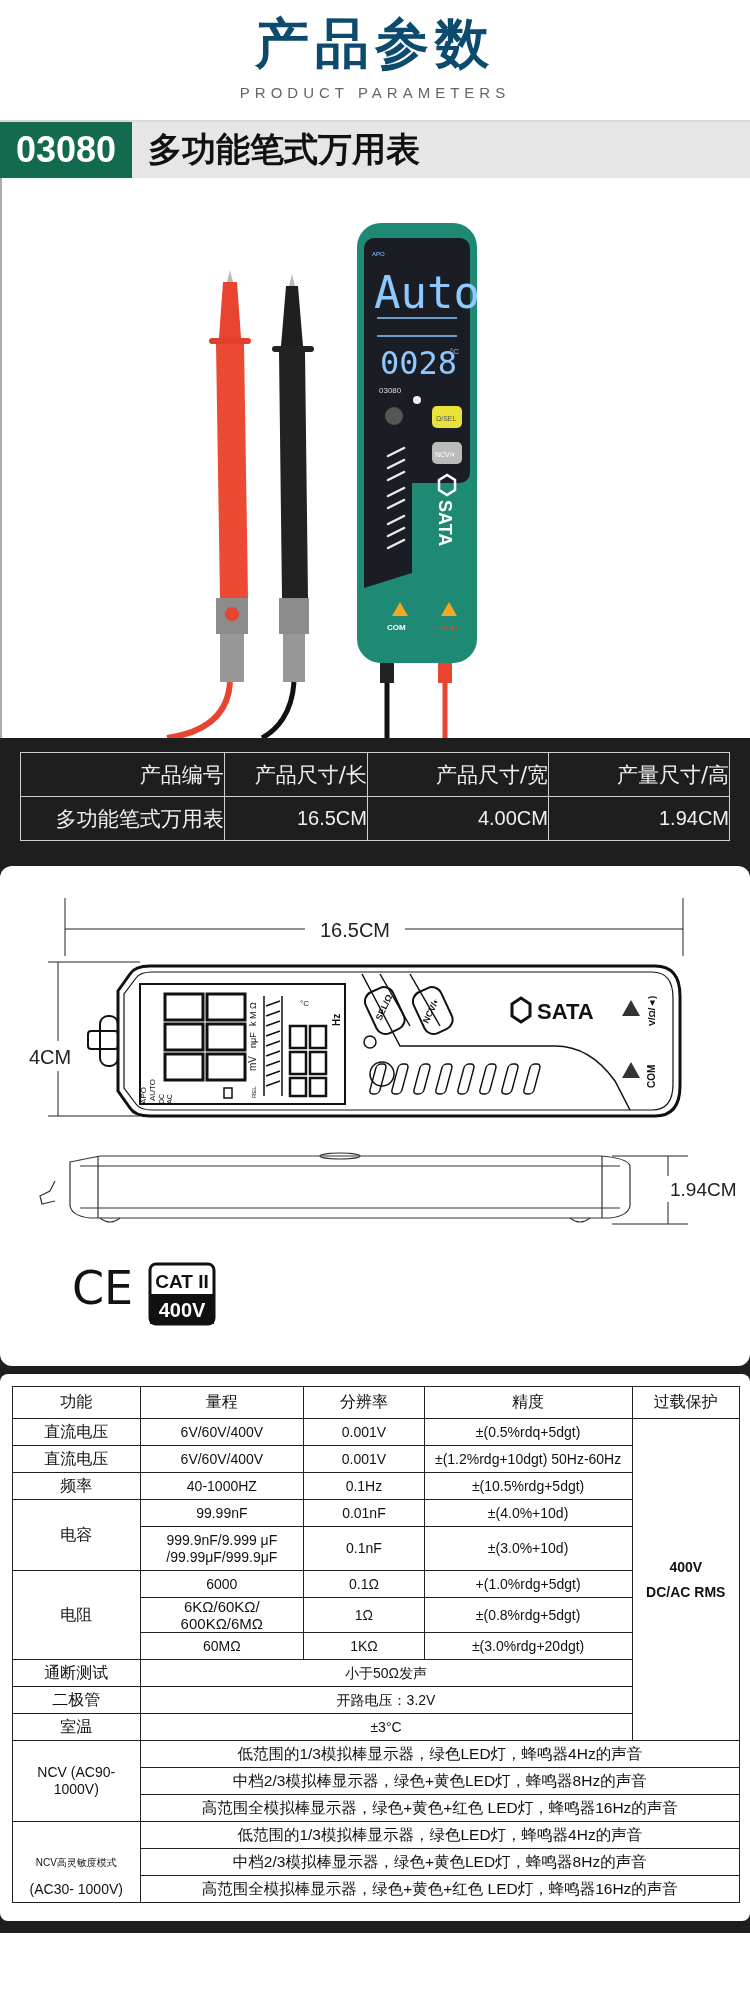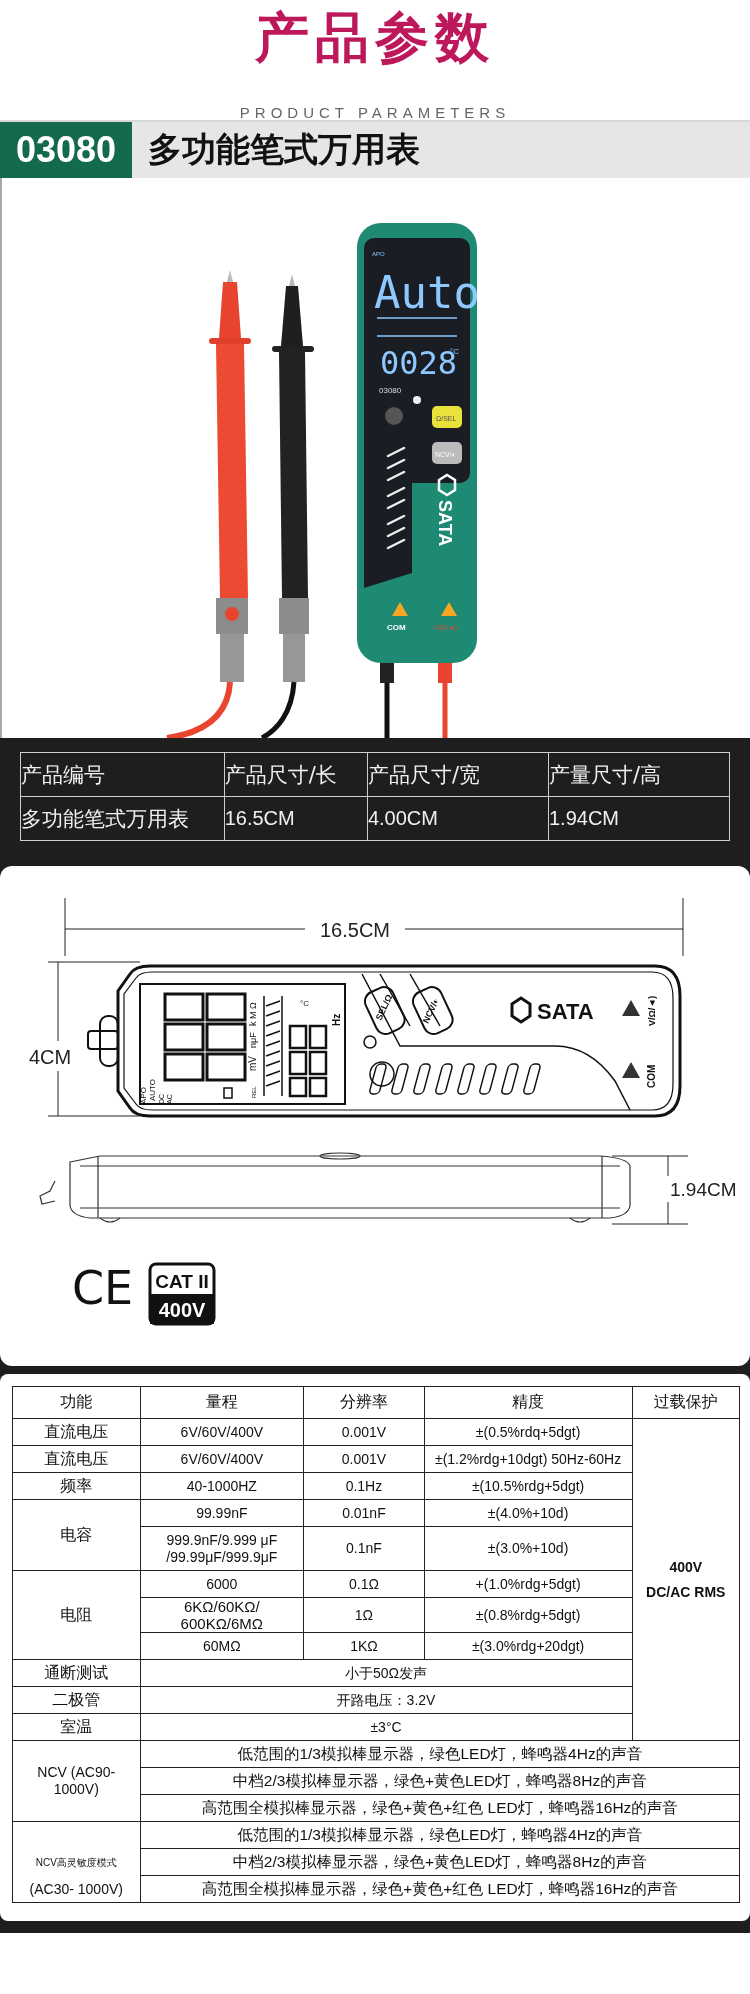--- a/index.html
+++ b/index.html
@@ -2,25 +2,25 @@
 <html><head>
 <meta charset="utf-8">
 <style>
   * { box-sizing: border-box; margin: 0; padding: 0; }
   html, body { width: 750px; background: #ffffff; }
   body { font-family: "DejaVu Sans", "Liberation Sans", sans-serif; color: #111; }
 
   
   .hero { height: 120px; position: relative; background: #fff; }
   .hero-title {
-    position: absolute; top: 2px; left: 0; width: 100%;
-    text-align: center; color: #be185d; font-size: 54px; font-weight: bold; letter-spacing: 6px;
+    position: absolute; top: 8px; left: 0; width: 100%;
+    text-align: center; color: #0c4a6e; font-size: 54px; font-weight: bold; letter-spacing: 6px;
   }
   .hero-sub {
-    position: absolute; top: 104px; left: 0; width: 100%;
+    position: absolute; top: 84px; left: 0; width: 100%;
     text-align: center; color: #666; font-size: 15px; letter-spacing: 5px;
     font-family: "Liberation Sans", sans-serif;
   }
   .model-bar {
     height: 58px; display: flex; background: #e6e6e6; border-top: 2px solid #d8d8d8;
   }
   .model-code {
     width: 132px; background: #136a4e; color: #fff; font-size: 36px; font-weight: bold;
     display: flex; align-items: center; justify-content: center; font-family: "Liberation Sans", sans-serif;
   }
@@ -28,21 +28,21 @@
     padding-left: 16px; display: flex; align-items: center; font-size: 34px; font-weight: bold; color: #111;
   }
 
   
   .photo { height: 560px; background: #fff; position: relative; overflow: hidden; border-left: 2px solid #aaa; }
 
   
   .dark-band { background: #1e1e1e; padding: 14px 20px 18px 20px; height: 122px; }
   .size-table { width: 100%; border-collapse: collapse; }
   .size-table td {
-    border: 1px solid #cfcfcf; color: #f0f0f0; text-align: left; height: 44px;
+    border: 1px solid #cfcfcf; color: #f0f0f0; text-align: right; height: 44px;
     font-size: 21px;
   }
   .size-table td.num { font-family: "Liberation Sans", sans-serif; font-size: 20px; }
 
   
   .card-wrap { background: #1e1e1e; padding: 8px 0 8px 0; }
   .card {
     background: #fff; border-radius: 12px; margin: 0 0 0 0; height: 500px; position: relative; overflow: hidden;
   }
   .card2 {

